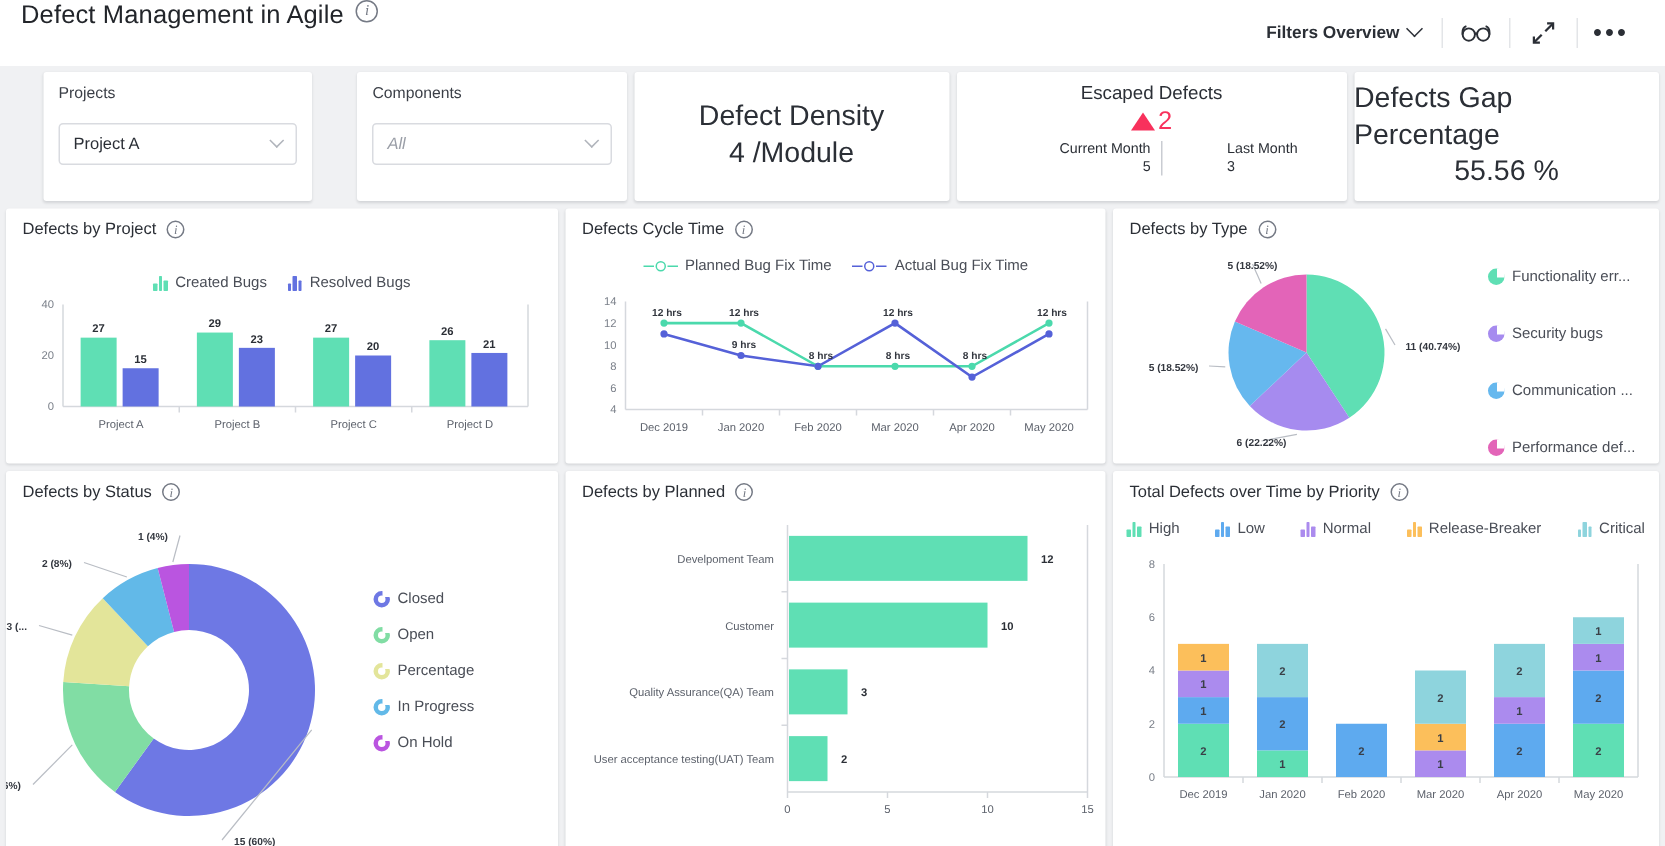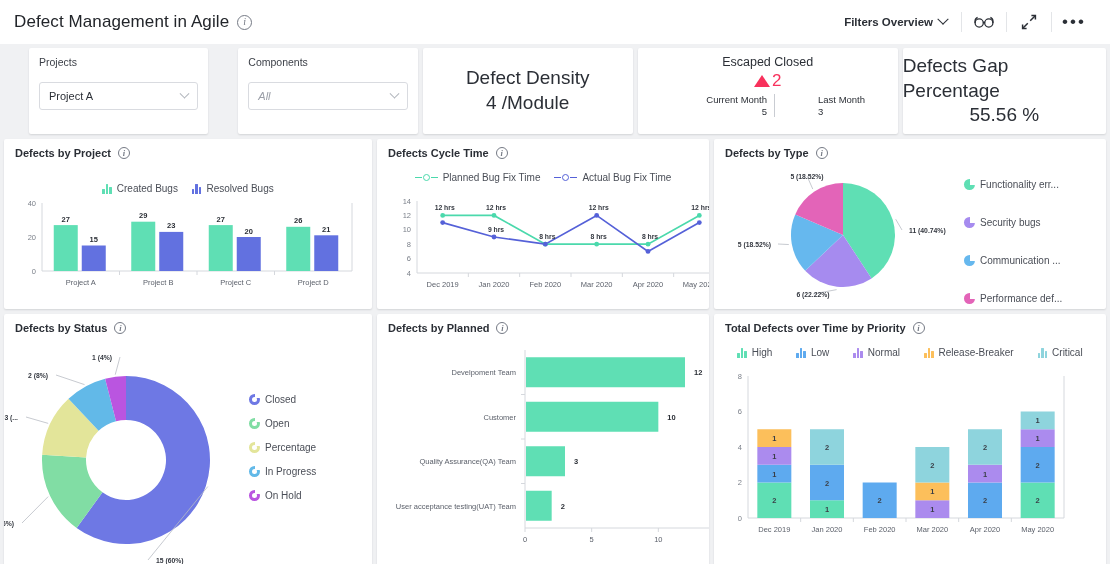--- a/index.html
+++ b/index.html
@@ -7,21 +7,21 @@
     width: 1110px; height: 564px;
     background: #f0f1f3;
     font-family: "Liberation Sans", sans-serif;
     color: #333;
     overflow: hidden;
   }
   .app { width: 1110px; height: 564px; display: flex; flex-direction: column; }
 
   
   .header {
-    height: 44px; background: #fff; display: flex; align-items: center;
+    height: 44px; background: #fff; display: flex; align-items: flex-start;
     padding: 0 14px; flex: 0 0 44px;
   }
   .header-title { font-size: 17px; font-weight: 400; color: #22252a; letter-spacing: .1px; }
   .info-icon {
     display: inline-flex; align-items: center; justify-content: center;
     width: 15px; height: 15px; border-radius: 50%;
     border: 1.2px solid #757a85; color: #757a85;
     font-size: 10px; font-style: italic; font-family: "Liberation Serif", serif;
     line-height: 1; margin-left: 8px; flex: 0 0 auto;
   }
@@ -75,26 +75,26 @@
   .kpi-months { display: flex; margin-top: 3px; font-size: 9.5px; color: #2b2f36; }
   .kpi-month-col { padding: 0 7px; margin-left: 36px; }
   .kpi-month-col.left { text-align: right; border-right: 1px solid #c9ccd2; }
   .kpi-month-col.right { text-align: left; }
   .kpi-month-val { display: block; margin-top: 1px; }
   .kpi-gap { flex: 1 1 auto; }
 
   
   .panel-title {
     position: absolute; top: 8px; left: 11px;
-    font-size: 11px; font-weight: bold; color: #2b2f36;
+    font-size: 11px; font-weight: normal; color: #2b2f36;
     display: flex; align-items: center;
   }
   .panel-title .info-icon { margin-left: 7px; width: 12px; height: 12px; font-size: 8.5px; border-width: 1px; }
   .panel-a { width: 368px; }
-  .panel-b { width: 332px; }
+  .panel-b { width: 360px; }
   .panel-c { flex: 1 1 auto; }
 
   .legend { display: flex; align-items: center; justify-content: center; gap: 14px; }
   .legend-item { display: flex; align-items: center; gap: 5px; font-size: 10px; color: #4a4e57; white-space: nowrap; }
   .lg-bars { display: flex; align-items: flex-end; gap: 1px; height: 10px; }
   .lg-bars i { display: block; width: 2.5px; border-radius: .5px; }
   .lg-bars i:nth-child(1) { height: 5px; }
   .lg-bars i:nth-child(2) { height: 10px; }
   .lg-bars i:nth-child(3) { height: 7px; }
   .lg-line { display: flex; align-items: center; }
@@ -173,21 +173,21 @@
           <span class="sel-chev"></span>
         </div>
       </div>
 
       <div class="card kpi kpi-density">
         <div class="kpi-big">Defect Density</div>
         <div class="kpi-big">4 /Module</div>
       </div>
 
       <div class="card kpi kpi-escaped">
-        <div class="kpi-sub-title">Escaped Closed</div>
+        <div class="kpi-sub-title">Escaped Defects</div>
         <div class="kpi-delta">
           <span class="tri" style="border-bottom: 12px solid rgb(248, 49, 92);"></span>
           <span class="kpi-delta-num" style="color: rgb(248, 49, 92);">2</span>
         </div>
         <div class="kpi-months">
           <div class="kpi-month-col left">
             <span>Current Month</span>
             <span class="kpi-month-val">5</span>
           </div>
           <div class="kpi-month-col right">

